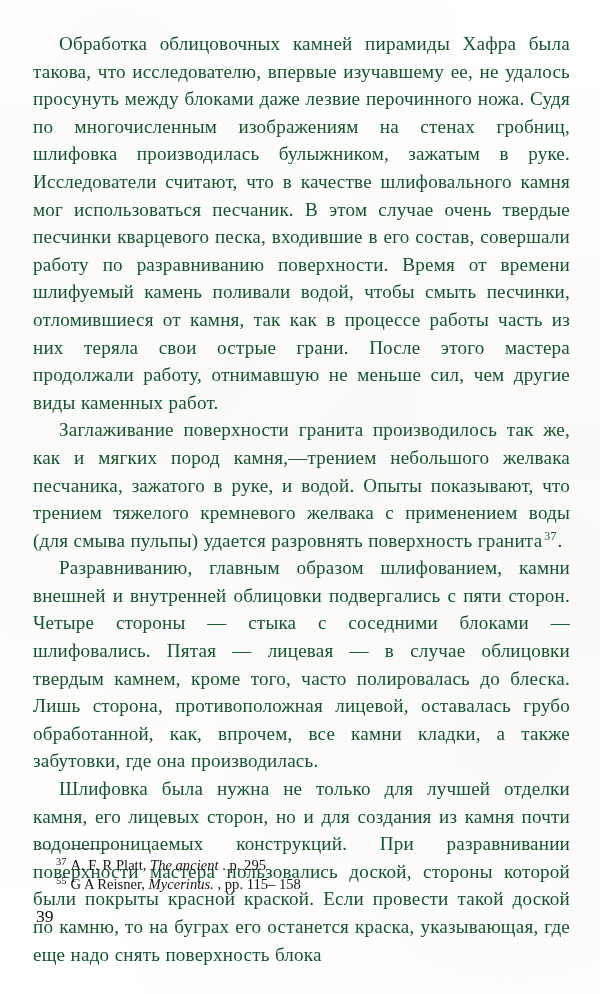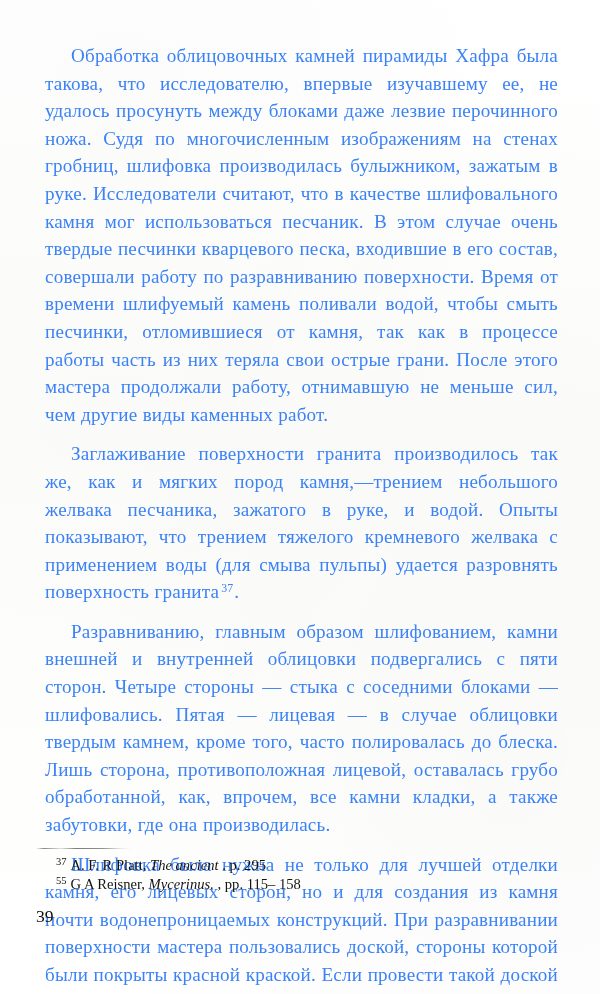--- a/index.html
+++ b/index.html
@@ -28,27 +28,27 @@
       linear-gradient(180deg, #ffffff 0%, #fcfcfa 45%, #ffffff 100%);
     pointer-events: none;
   }
   .textblock {
     position: absolute;
     left: 33px;
     top: 30px;
     width: 537px;
   }
   p.body {
-    margin: 12px;
+    margin: 0;
     text-align: justify;
     text-justify: inter-word;
     text-indent: 26px;
     font-size: 19.1px;
     line-height: 27.6px;
-    color: #3b82f6;
+    color: #14532d;
     letter-spacing: 0.01em;
     word-spacing: 0.02em;
     -webkit-font-smoothing: none;
   }
   sup.fnref {
     font-size: 0.62em;
     vertical-align: 0.55em;
     line-height: 0;
     padding-left: 2px;
     padding-right: 1px;

